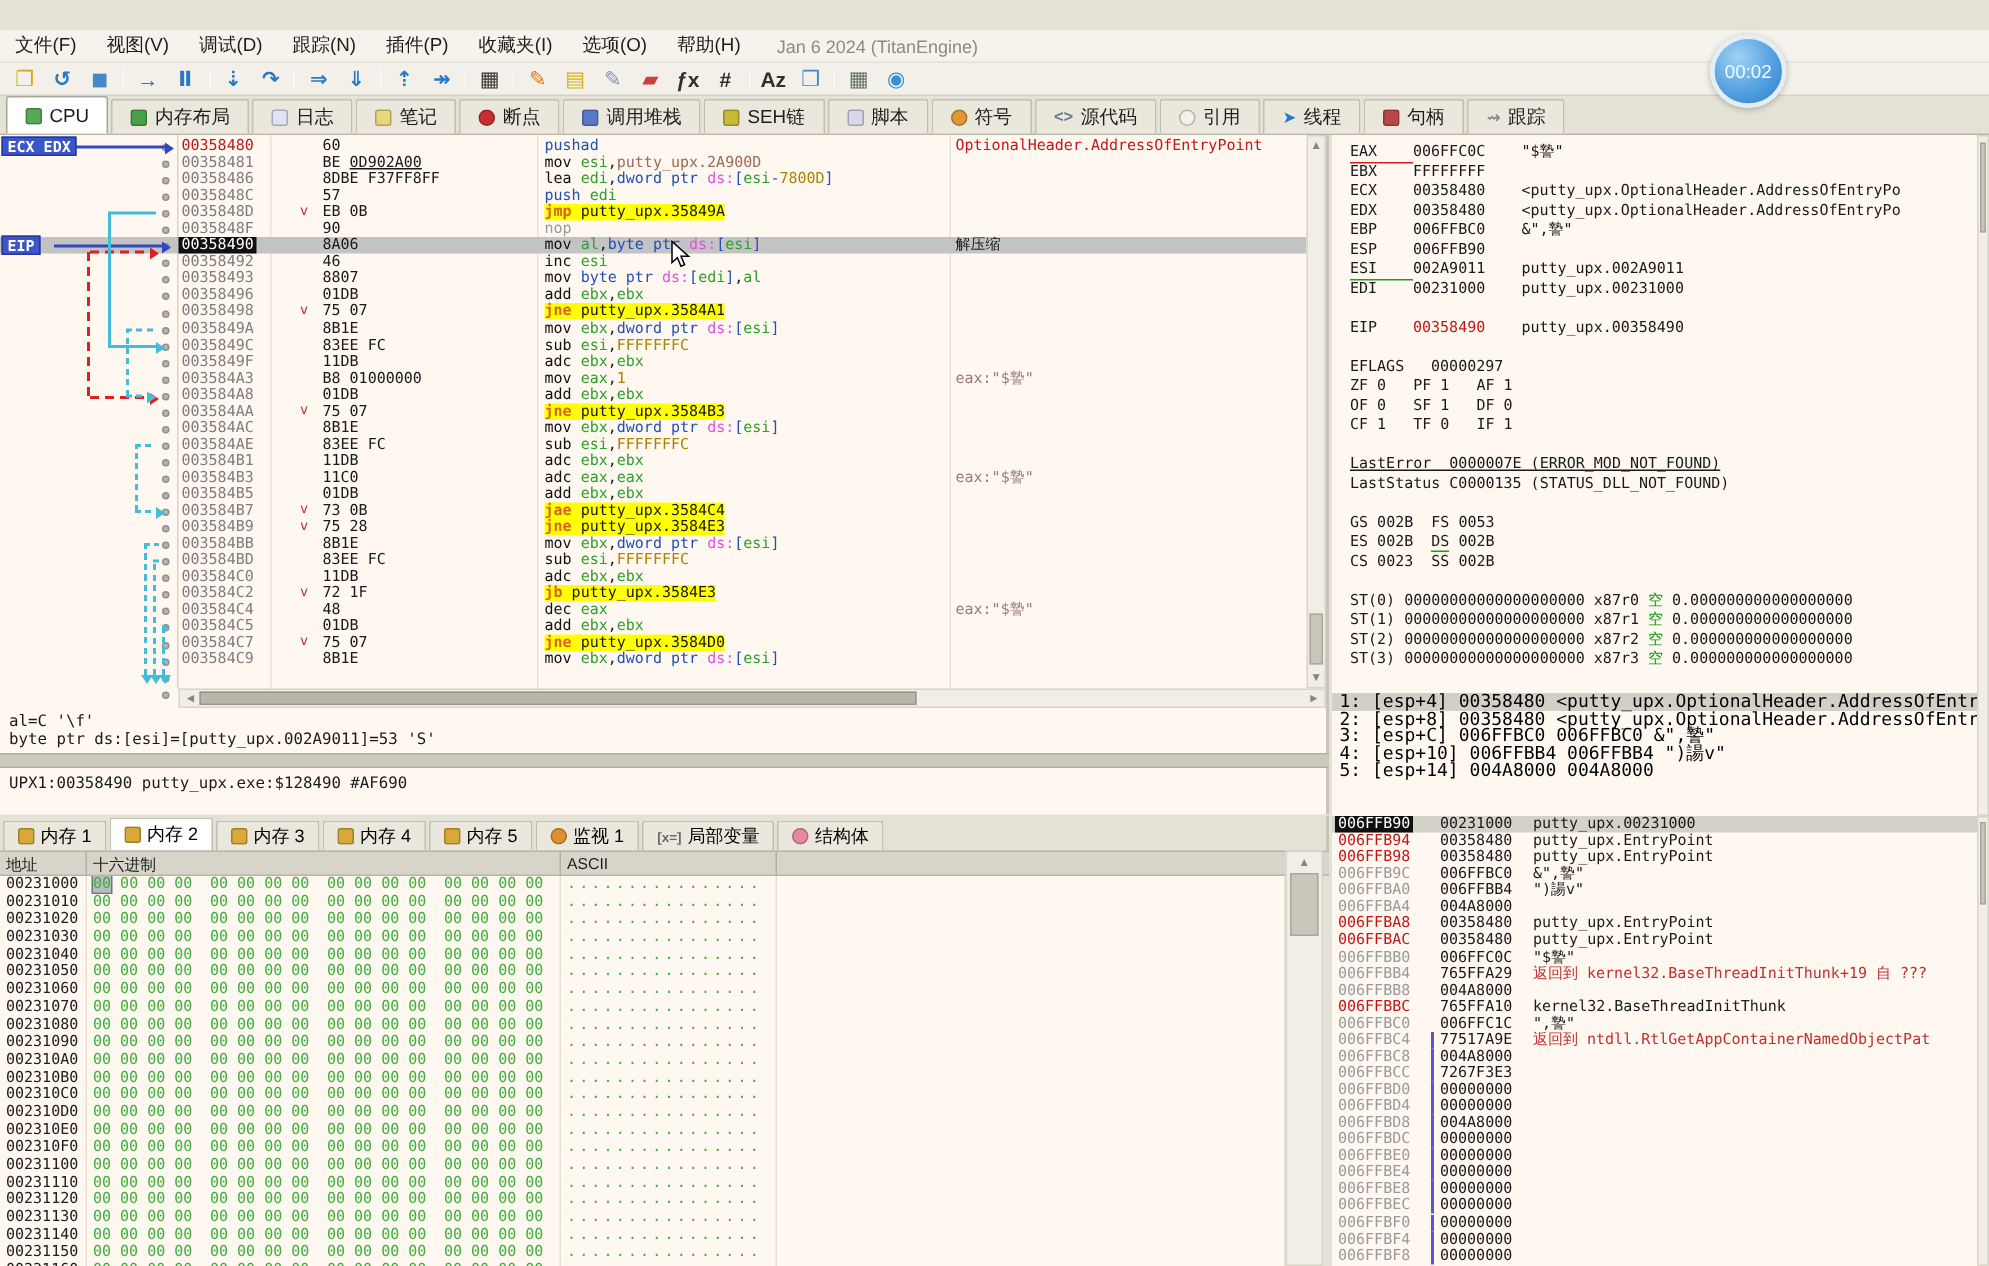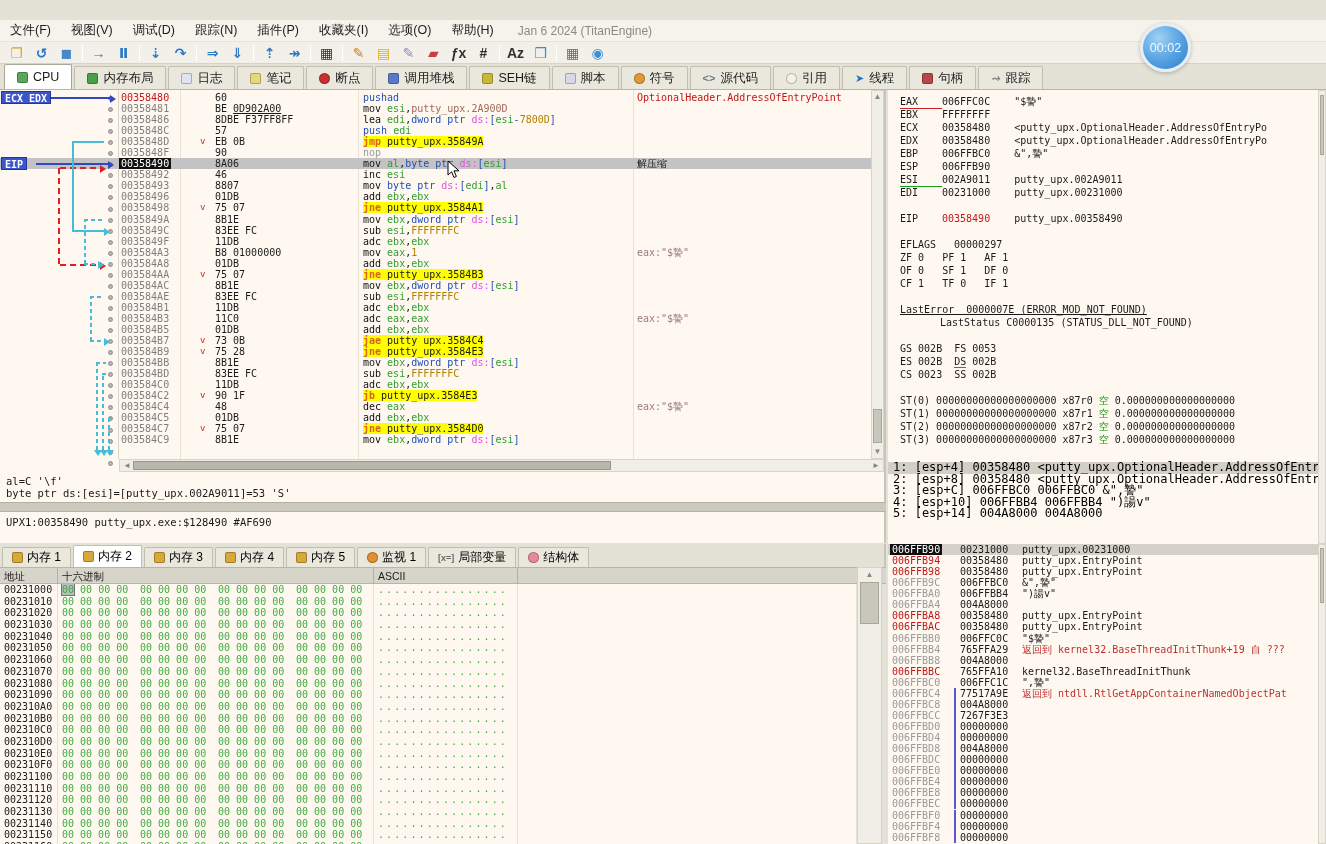--- a/index.html
+++ b/index.html
@@ -248,21 +248,21 @@
         <div class="drow"><span class="c-a mono">003584AC</span><span class="c-b mono">8B1E</span><span class="c-i mono"><span><span class="mn">mov</span><span> </span><span class="t-reg">ebx</span><span>,</span><span class="t-ptr">dword</span><span> </span><span class="t-ptr">ptr</span><span> </span><span class="t-seg">ds</span><span class="t-seg">:</span><span class="t-br">[</span><span class="t-reg">esi</span><span class="t-br">]</span></span></span></div>
         <div class="drow"><span class="c-a mono">003584AE</span><span class="c-b mono">83EE FC</span><span class="c-i mono"><span><span class="mn">sub</span><span> </span><span class="t-reg">esi</span><span>,</span><span class="t-num">FFFFFFFC</span></span></span></div>
         <div class="drow"><span class="c-a mono">003584B1</span><span class="c-b mono">11DB</span><span class="c-i mono"><span><span class="mn">adc</span><span> </span><span class="t-reg">ebx</span><span>,</span><span class="t-reg">ebx</span></span></span></div>
         <div class="drow"><span class="c-a mono">003584B3</span><span class="c-b mono">11C0</span><span class="c-i mono"><span><span class="mn">adc</span><span> </span><span class="t-reg">eax</span><span>,</span><span class="t-reg">eax</span></span></span><span class="c-c mono cc-gray">eax:"$謺"</span></div>
         <div class="drow"><span class="c-a mono">003584B5</span><span class="c-b mono">01DB</span><span class="c-i mono"><span><span class="mn">add</span><span> </span><span class="t-reg">ebx</span><span>,</span><span class="t-reg">ebx</span></span></span></div>
         <div class="drow"><span class="c-a mono">003584B7</span><span class="c-dir mono">v</span><span class="c-b mono">73 0B</span><span class="c-i mono"><span class="hlbg"><span class="mn-j">jae</span><span> </span><span>putty_upx.3584C4</span></span></span></div>
         <div class="drow"><span class="c-a mono">003584B9</span><span class="c-dir mono">v</span><span class="c-b mono">75 28</span><span class="c-i mono"><span class="hlbg"><span class="mn-j">jne</span><span> </span><span>putty_upx.3584E3</span></span></span></div>
         <div class="drow"><span class="c-a mono">003584BB</span><span class="c-b mono">8B1E</span><span class="c-i mono"><span><span class="mn">mov</span><span> </span><span class="t-reg">ebx</span><span>,</span><span class="t-ptr">dword</span><span> </span><span class="t-ptr">ptr</span><span> </span><span class="t-seg">ds</span><span class="t-seg">:</span><span class="t-br">[</span><span class="t-reg">esi</span><span class="t-br">]</span></span></span></div>
         <div class="drow"><span class="c-a mono">003584BD</span><span class="c-b mono">83EE FC</span><span class="c-i mono"><span><span class="mn">sub</span><span> </span><span class="t-reg">esi</span><span>,</span><span class="t-num">FFFFFFFC</span></span></span></div>
         <div class="drow"><span class="c-a mono">003584C0</span><span class="c-b mono">11DB</span><span class="c-i mono"><span><span class="mn">adc</span><span> </span><span class="t-reg">ebx</span><span>,</span><span class="t-reg">ebx</span></span></span></div>
-        <div class="drow"><span class="c-a mono">003584C2</span><span class="c-dir mono">v</span><span class="c-b mono">90 1F</span><span class="c-i mono"><span class="hlbg"><span class="mn-j">jb</span><span> </span><span>putty_upx.3584E3</span></span></span></div>
+        <div class="drow"><span class="c-a mono">003584C2</span><span class="c-dir mono">v</span><span class="c-b mono">72 1F</span><span class="c-i mono"><span class="hlbg"><span class="mn-j">jb</span><span> </span><span>putty_upx.3584E3</span></span></span></div>
         <div class="drow"><span class="c-a mono">003584C4</span><span class="c-b mono">48</span><span class="c-i mono"><span><span class="mn">dec</span><span> </span><span class="t-reg">eax</span></span></span><span class="c-c mono cc-gray">eax:"$謺"</span></div>
         <div class="drow"><span class="c-a mono">003584C5</span><span class="c-b mono">01DB</span><span class="c-i mono"><span><span class="mn">add</span><span> </span><span class="t-reg">ebx</span><span>,</span><span class="t-reg">ebx</span></span></span></div>
         <div class="drow"><span class="c-a mono">003584C7</span><span class="c-dir mono">v</span><span class="c-b mono">75 07</span><span class="c-i mono"><span class="hlbg"><span class="mn-j">jne</span><span> </span><span>putty_upx.3584D0</span></span></span></div>
         <div class="drow"><span class="c-a mono">003584C9</span><span class="c-b mono">8B1E</span><span class="c-i mono"><span><span class="mn">mov</span><span> </span><span class="t-reg">ebx</span><span>,</span><span class="t-ptr">dword</span><span> </span><span class="t-ptr">ptr</span><span> </span><span class="t-seg">ds</span><span class="t-seg">:</span><span class="t-br">[</span><span class="t-reg">esi</span><span class="t-br">]</span></span></span></div>
       </div>
     <div id="gutter">
         <div class="bpdot" style="top: 6px;"></div>
         <div class="bpdot" style="top: 17px;"></div>
         <div class="bpdot" style="top: 28px;"></div>
         <div class="bpdot" style="top: 39px;"></div>
@@ -358,21 +358,21 @@
       <div class="rl mono" style="left: 12px; top: 58px;"><span class="rname">EBP</span><span>006FFBC0    </span><span>&amp;",謺"</span></div>
       <div class="rl mono" style="left: 12px; top: 71px;"><span class="rname">ESP</span><span>006FFB90    </span></div>
       <div class="rl mono" style="left: 12px; top: 84px;"><span class="rname und-green">ESI</span><span>002A9011    </span><span>putty_upx.002A9011</span></div>
       <div class="rl mono" style="left: 12px; top: 97px;"><span class="rname">EDI</span><span>00231000    </span><span>putty_upx.00231000</span></div>
       <div class="rl mono" style="left: 12px; top: 123px;"><span class="rname">EIP</span><span class="redval">00358490</span><span>    putty_upx.00358490</span></div>
       <div class="rl mono" style="left: 12px; top: 149px;"><span class="rname">EFLAGS</span><span>  00000297</span></div>
       <div class="rl mono" style="left: 12px; top: 162px;">ZF 0   PF 1   AF 1</div>
       <div class="rl mono" style="left: 12px; top: 175px;">OF 0   SF 1   DF 0</div>
       <div class="rl mono" style="left: 12px; top: 188px;">CF 1   TF 0   IF 1</div>
       <div class="rl mono" style="left: 12px; top: 214px; text-decoration: underline;">LastError  0000007E (ERROR_MOD_NOT_FOUND)</div>
-      <div class="rl mono" style="left: 12px; top: 227px; margin-left: 40px;">LastStatus C0000135 (STATUS_DLL_NOT_FOUND)</div>
+      <div class="rl mono" style="left: 12px; top: 227px;">LastStatus C0000135 (STATUS_DLL_NOT_FOUND)</div>
       <div class="rl mono" style="left: 12px; top: 253px;"><span>GS</span><span> 002B  </span><span>FS</span><span> 0053</span></div>
       <div class="rl mono" style="left: 12px; top: 266px;"><span>ES</span><span> 002B  </span><span class="und-green">DS</span><span> 002B</span></div>
       <div class="rl mono" style="left: 12px; top: 279px;"><span>CS</span><span> 0023  </span><span>SS</span><span> 002B</span></div>
       <div class="rl mono" style="left: 12px; top: 305px;"><span>ST(0) 00000000000000000000 x87r0 </span><span class="greentag">空</span><span> 0.000000000000000000</span></div>
       <div class="rl mono" style="left: 12px; top: 318px;"><span>ST(1) 00000000000000000000 x87r1 </span><span class="greentag">空</span><span> 0.000000000000000000</span></div>
       <div class="rl mono" style="left: 12px; top: 331px;"><span>ST(2) 00000000000000000000 x87r2 </span><span class="greentag">空</span><span> 0.000000000000000000</span></div>
       <div class="rl mono" style="left: 12px; top: 344px;"><span>ST(3) 00000000000000000000 x87r3 </span><span class="greentag">空</span><span> 0.000000000000000000</span></div>
       <div class="argrow mono sel" style="top: 372px;">1: [esp+4] 00358480 &lt;putty_upx.OptionalHeader.AddressOfEntryPo</div>
       <div class="argrow mono" style="top: 383.6px;">2: [esp+8] 00358480 &lt;putty_upx.OptionalHeader.AddressOfEntryPo</div>
       <div class="argrow mono" style="top: 395.2px;">3: [esp+C] 006FFBC0 006FFBC0 &amp;",謺"</div>

